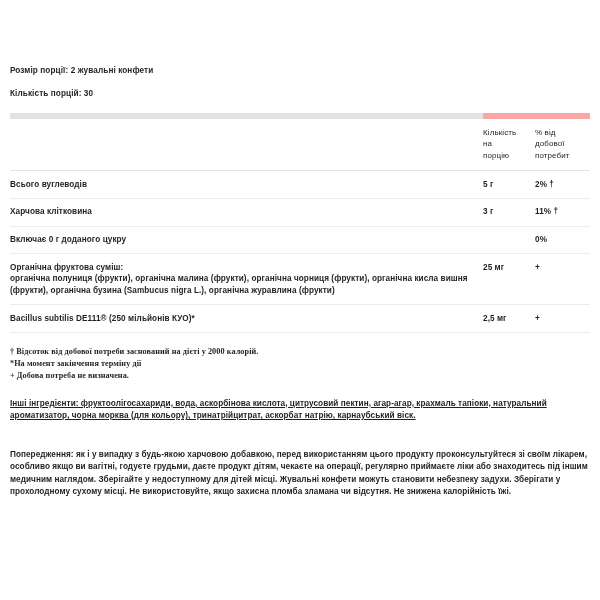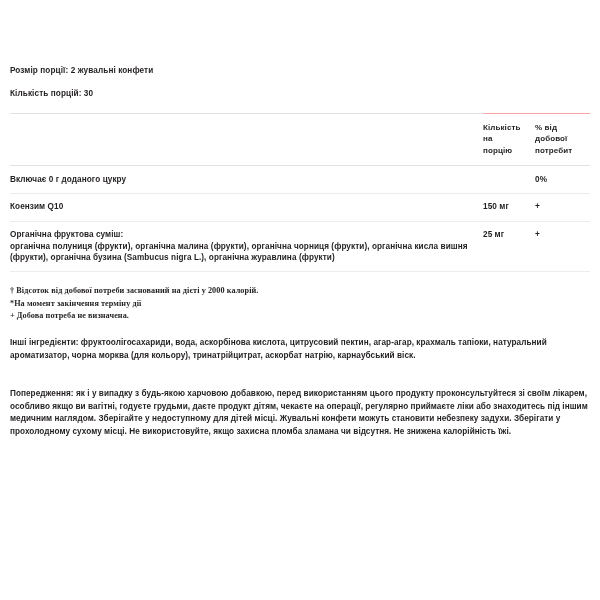--- a/index.html
+++ b/index.html
@@ -45,25 +45,25 @@
   table.nutri col.c-dv    { width: 55px; }
 
   table.nutri th,
   table.nutri td {
     vertical-align: top;
     padding: 0;
     text-align: left;
   }
   thead tr.header-row th {
     font-size: 8px;
-    font-weight: bold;
+    font-weight: normal;
     line-height: 1.45;
     letter-spacing: 0.1px;
     padding: 8px 0 9px 0;
-    border-top: 1px solid #fca5a5;
+    border-top: 6px solid #fca5a5;
     border-bottom: 1px solid #e3e3e3;
     color: #231f20;
   }
   thead tr.header-row th.h-name { border-top-color: #e3e3e3; }
   .hdr-stack { white-space: pre-line; }
 
   tbody tr.nutri-row td {
     font-size: 8.2px;
     font-weight: bold;
     line-height: 1.42;
@@ -94,21 +94,21 @@
   }
   .para {
     font-size: 8.2px;
     font-weight: bold;
     line-height: 1.52;
     letter-spacing: 0.06px;
     margin: 13px 0 0 0;
     color: #231f20;
     text-align: left;
   }
-  .para.other-ing { margin-top: 15px; }
+  .para.other-ing { margin-top: 15px; text-decoration: underline; }
   .para.free-of   { margin-top: 15px; }
   .para.warning   { margin-top: 26px; }
 </style>
 </head>
 <body>
 
 <div class="page">
 
   <div class="serving-block">
     <p class="serving-line">Розмір порції: 2 жувальні конфети</p>
@@ -128,44 +128,54 @@
 на
 порцію</th>
         <th class="h-dv hdr-stack">% від
 добової
 потребит</th>
       </tr>
     </thead>
     <tbody>
 
 
+      <tr class="nutri-row">
+        <td class="cell-name">Всього вуглеводів</td>
+        <td class="cell-amt">5 г</td>
+        <td class="cell-dv">2% †</td>
+      </tr>
 
+      <tr class="nutri-row">
+        <td class="cell-name">Харчова клітковина</td>
+        <td class="cell-amt">3 г</td>
+        <td class="cell-dv">11% †</td>
+      </tr>
 
 
       <tr class="nutri-row">
         <td class="cell-name">Включає 0 г доданого цукру</td>
         <td class="cell-amt"></td>
         <td class="cell-dv">0%</td>
       </tr>
 
-      <tr class="nutri-row">
-        <td class="cell-name">Коензим Q10</td>
-        <td class="cell-amt">150 мг</td>
-        <td class="cell-dv">+</td>
-      </tr>
 
       <tr class="nutri-row">
         <td class="cell-name">
           <span class="blend-title">Органічна фруктова суміш:</span>
           <span class="blend-body">органічна полуниця (фрукти), органічна малина (фрукти), органічна чорниця (фрукти), органічна кисла вишня (фрукти), органічна бузина (Sambucus nigra L.), органічна журавлина (фрукти)</span>
         </td>
         <td class="cell-amt">25 мг</td>
         <td class="cell-dv">+</td>
       </tr>
 
+      <tr class="nutri-row">
+        <td class="cell-name">Bacillus subtilis DE111® (250 мільйонів КУО)*</td>
+        <td class="cell-amt">2,5 мг</td>
+        <td class="cell-dv">+</td>
+      </tr>
 
     </tbody>
   </table>
 
   <div class="footnotes">
     <p class="footnote">† Відсоток від добової потреби заснований на дієті у 2000 калорій.</p>
     <p class="footnote">*На момент закінчення терміну дії</p>
     <p class="footnote">+ Добова потреба не визначена.</p>
   </div>
 

